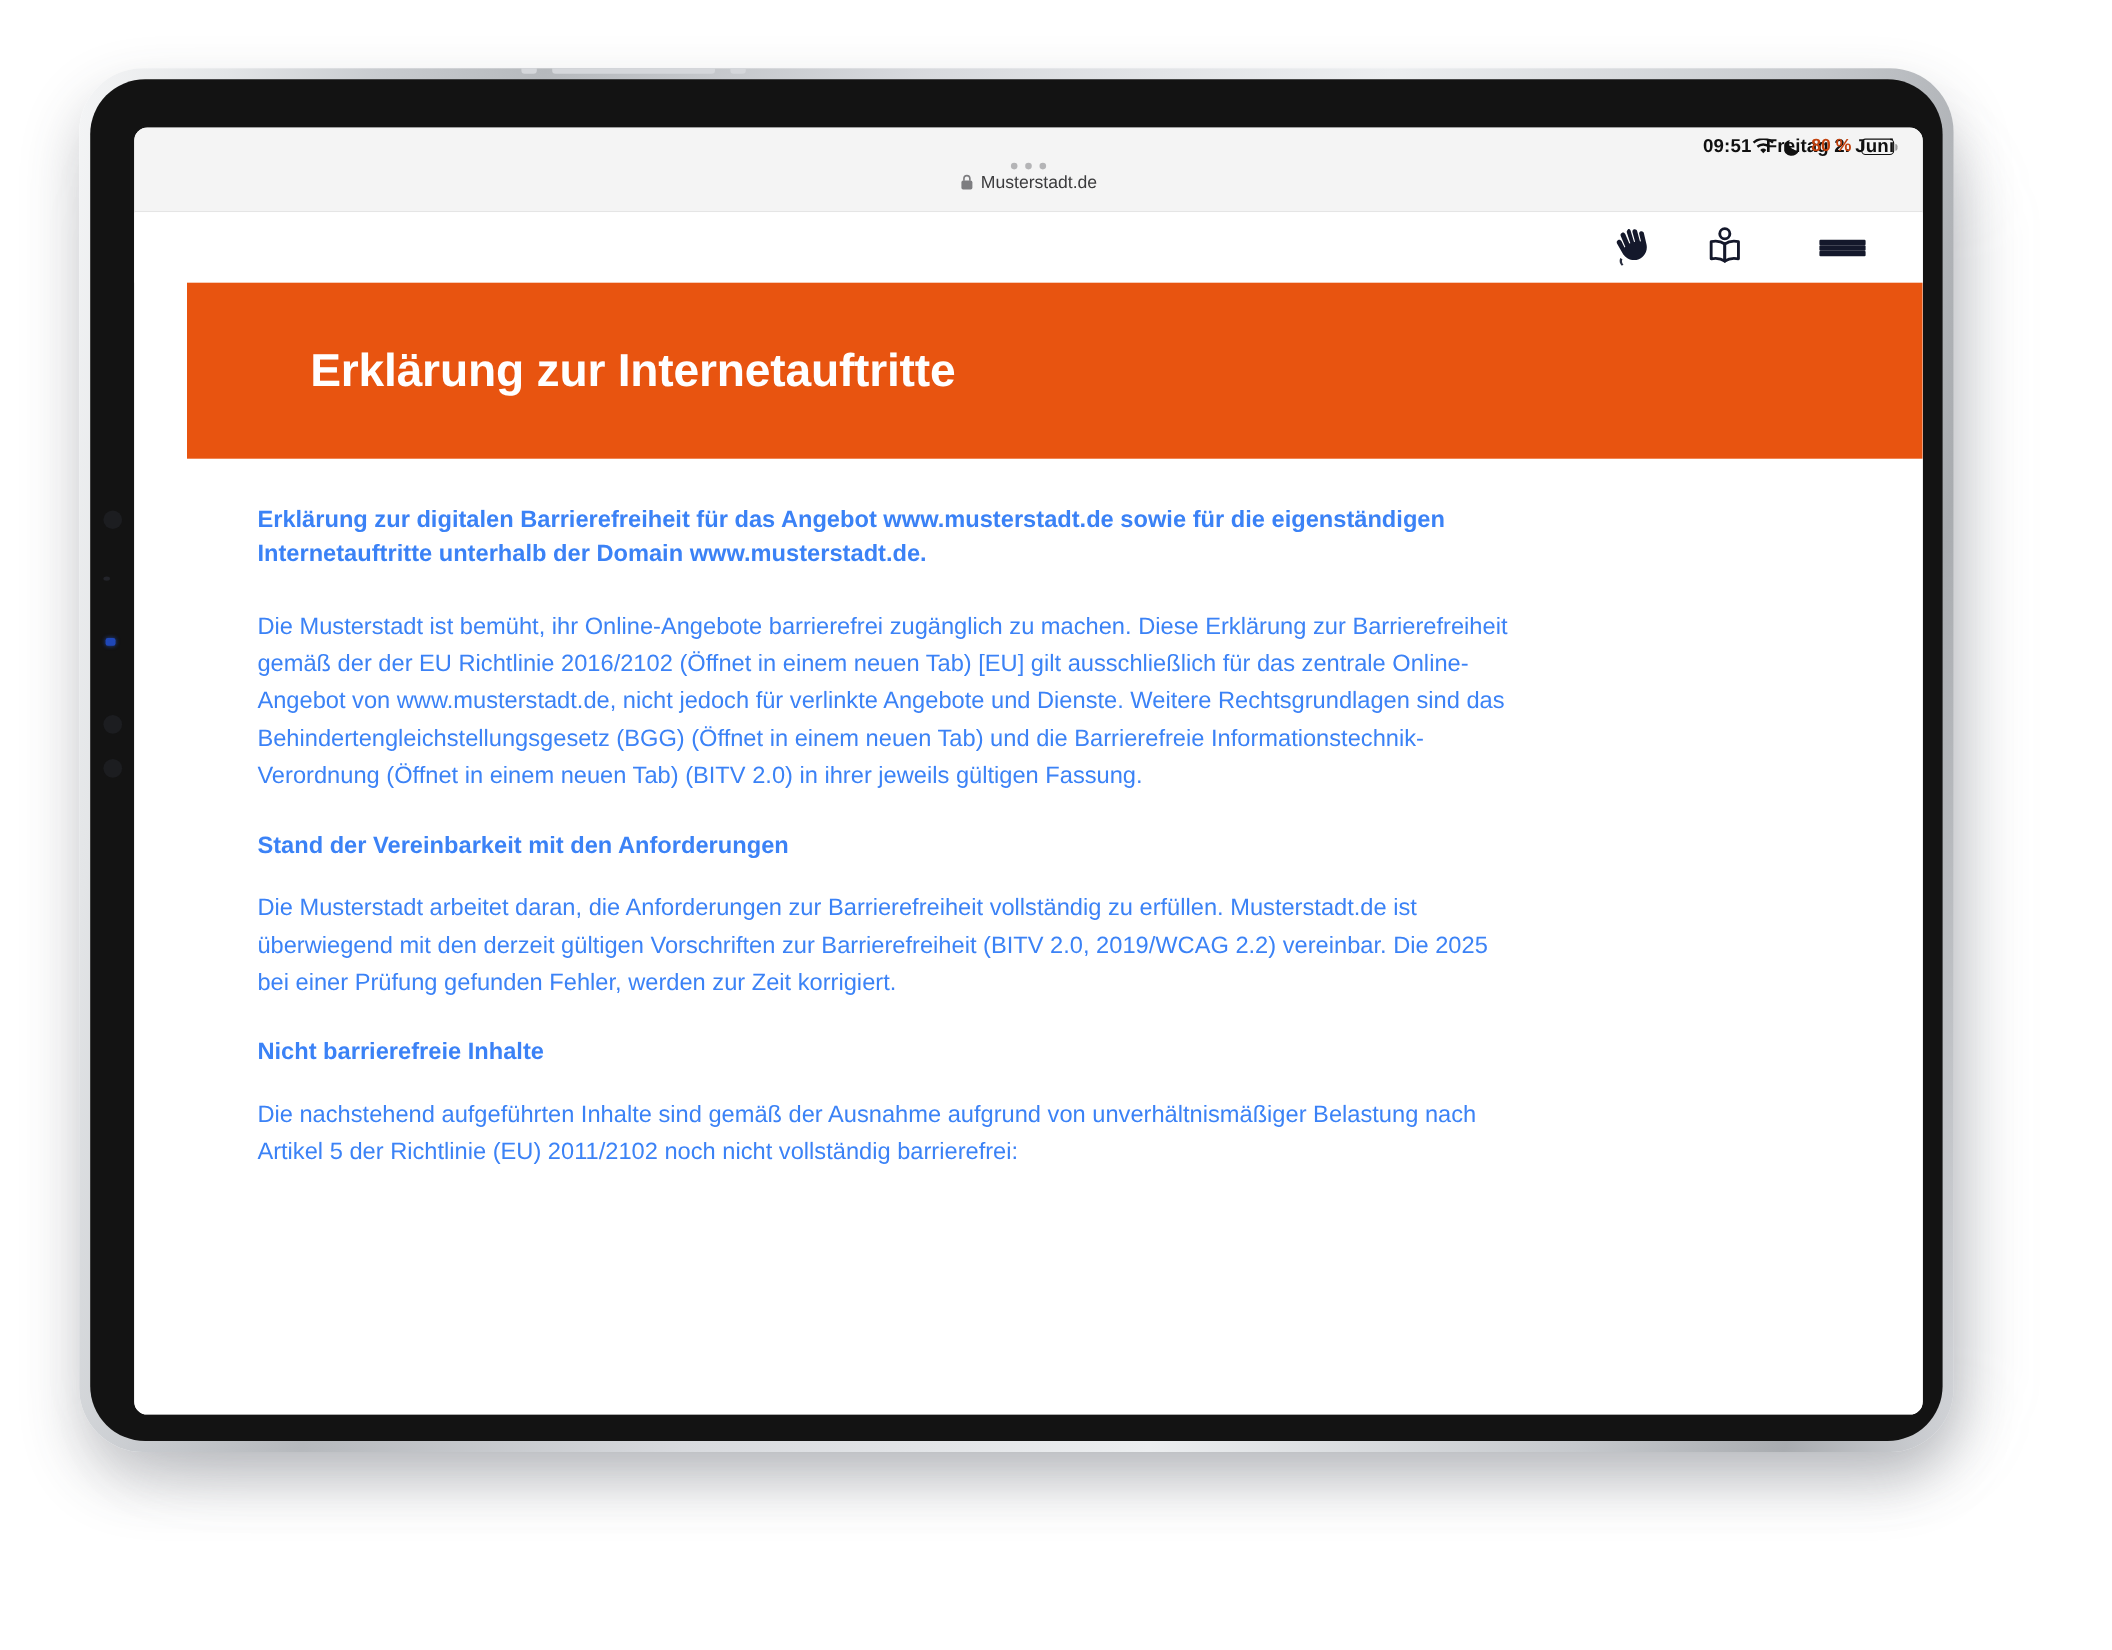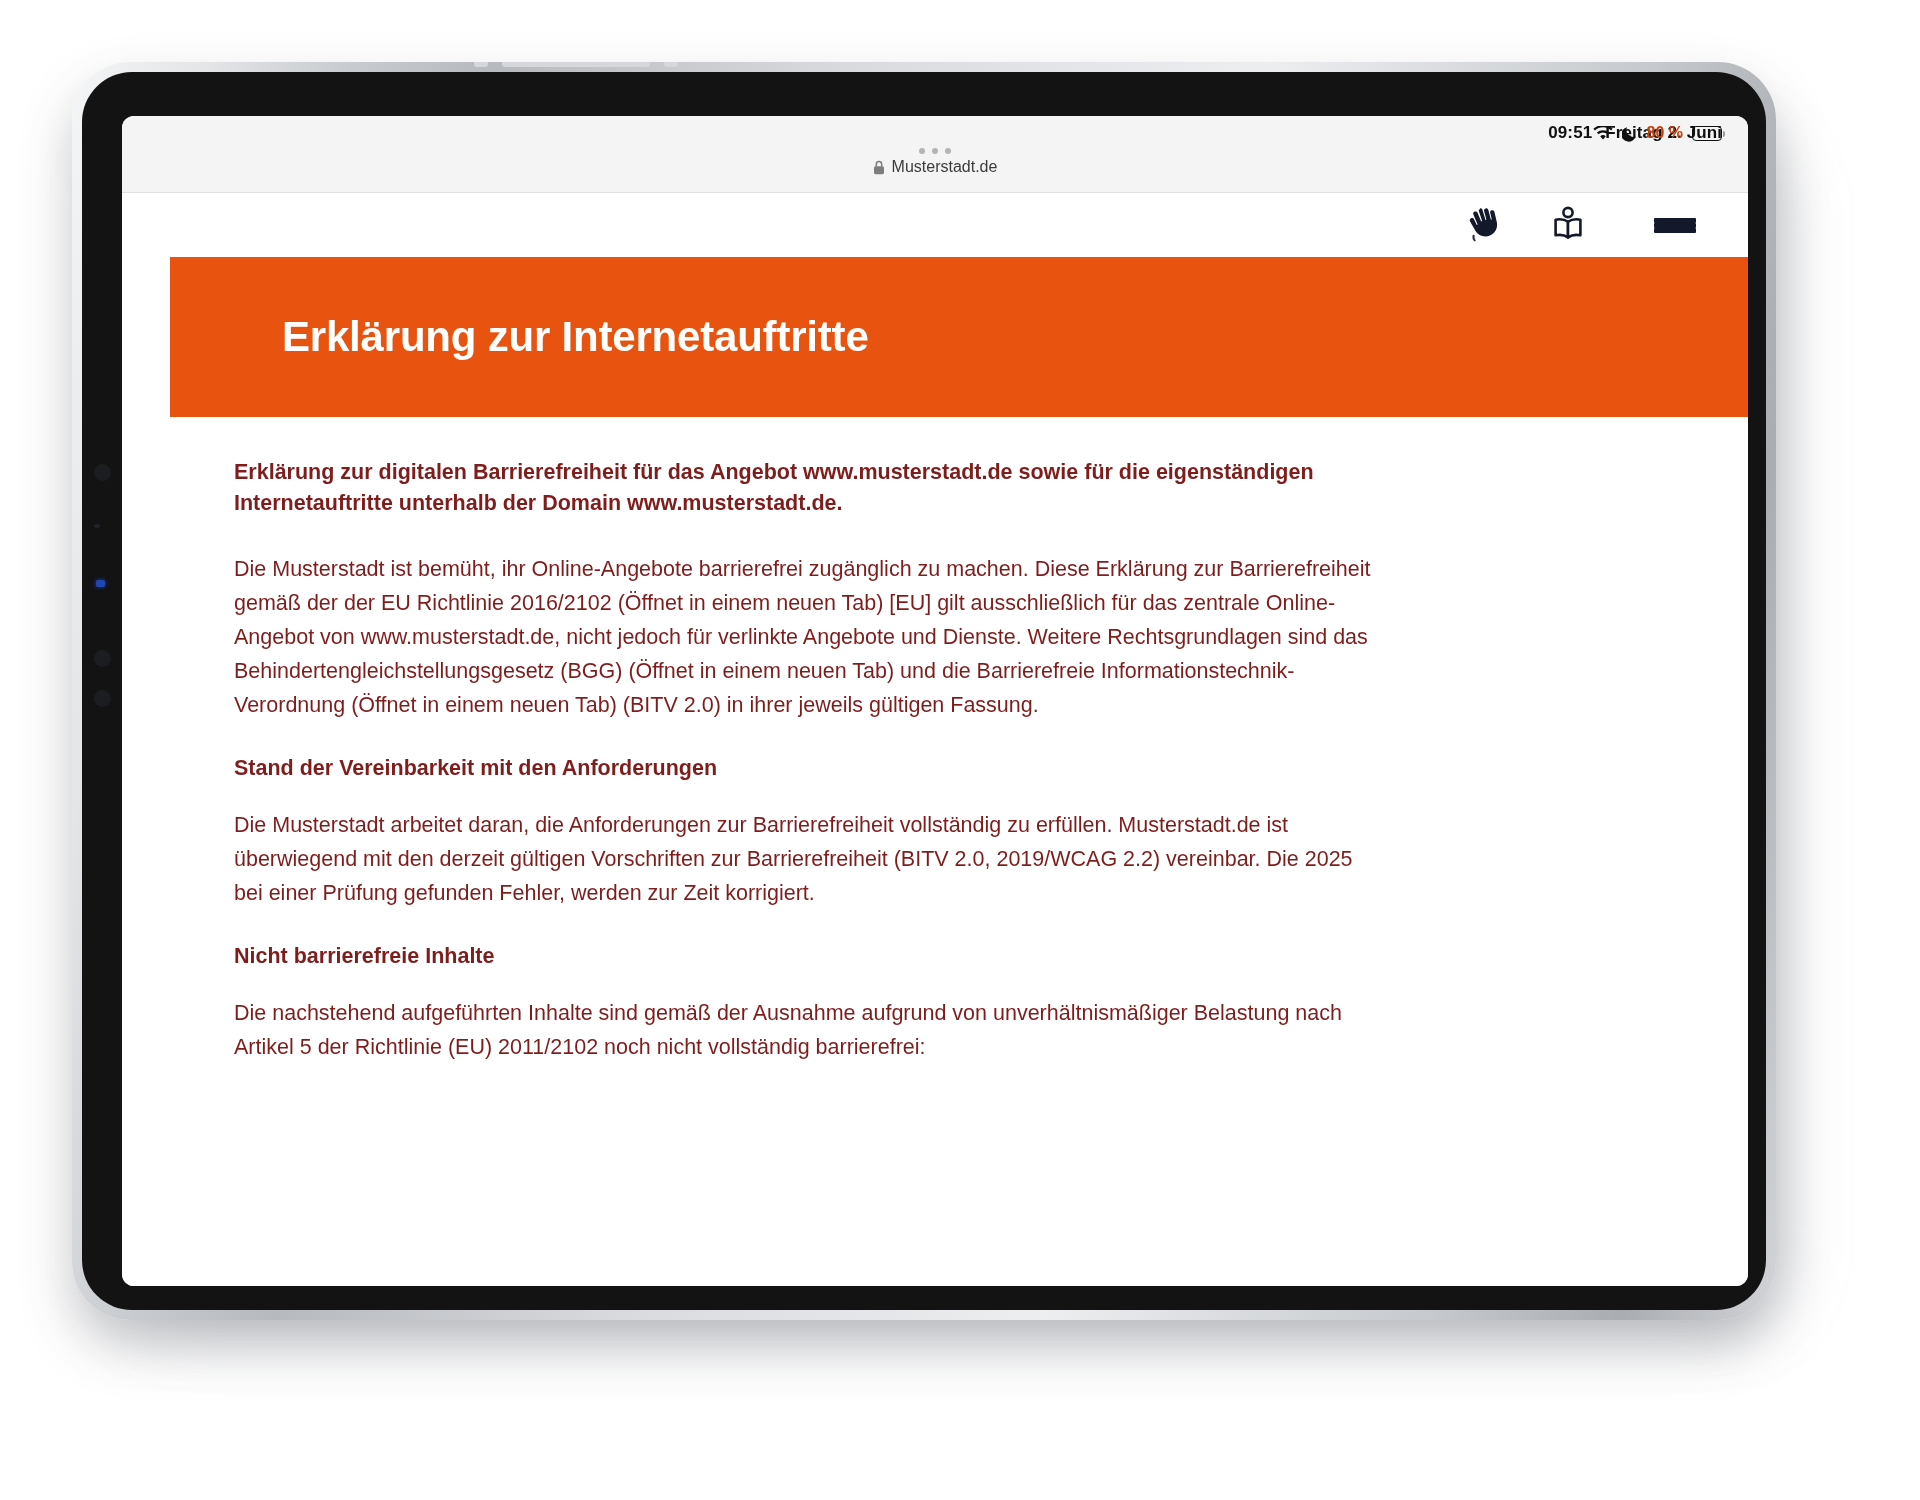--- a/index.html
+++ b/index.html
@@ -188,21 +188,21 @@
     margin-bottom: 4px;
   }
   .tab-dots span {
     width: 6px; height: 6px;
     border-radius: 50%;
     background: #b4b4b6;
     display: block;
   }
   .url-field {
     display: flex;
-    align-items: center;
+    align-items: flex-start;
     gap: 7px;
     font-size: 16px;
     color: #3b3b3d;
   }
   .lock-icon { display: block; }
 
   
   .site {
     flex: 1 1 auto;
     background: #ffffff;
@@ -258,21 +258,21 @@
     color: #ffffff;
     font-size: 42px;
     font-weight: bold;
     letter-spacing: -0.2px;
     padding-left: 112px;
   }
 
   
   .article {
     padding: 40px 112px 0 112px;
-    color: #7f1d1d;
+    color: #3b82f6;
   }
   .article .lead {
     font-size: 21.5px;
     font-weight: bold;
     line-height: 1.46;
     margin-bottom: 33px;
     max-width: 1130px;
   }
   .article p.body {
     font-size: 21.5px;

